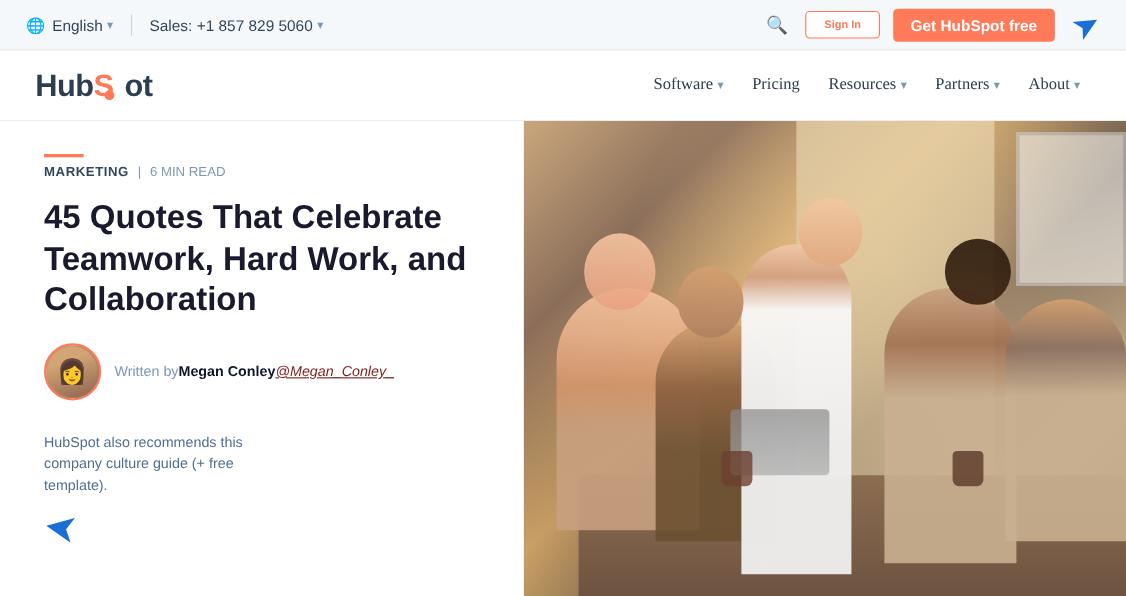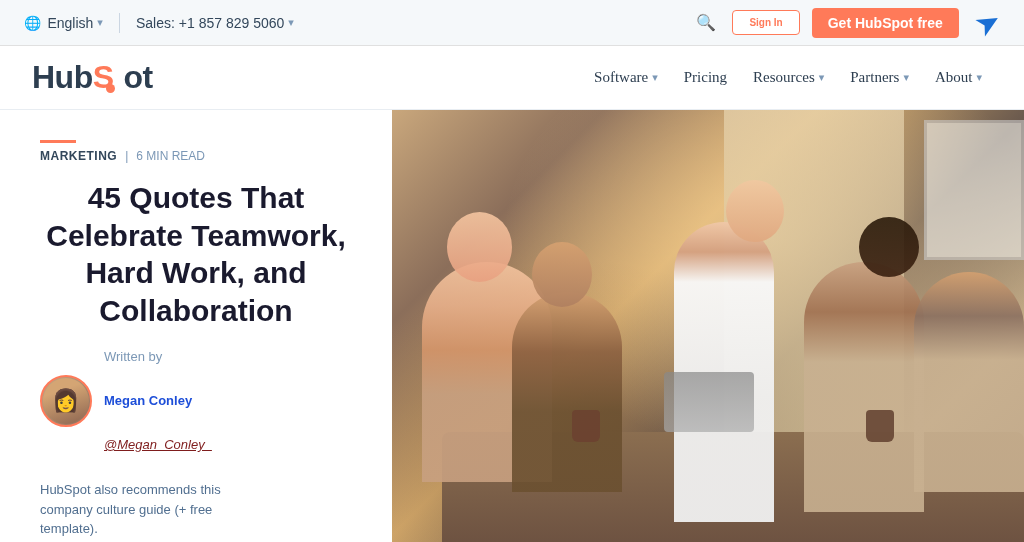--- a/index.html
+++ b/index.html
@@ -92,21 +92,21 @@
       padding: 0 32px;
       height: 64px;
       border-bottom: 1px solid #e8edf2;
       background: #fff;
     }
     .logo {
       display: flex;
       align-items: center;
     }
     .logo-text {
-      font-size: 32px;
+      font-size: 28px;
       font-weight: 700;
       color: #2d3e50;
       letter-spacing: -0.5px;
     }
     .nav-links {
       display: flex;
       align-items: center;
       gap: 6px;
     }
     .nav-item {
@@ -122,21 +122,21 @@
       font-family: Liberation Serif, serif;
     }
     .chevron { font-size: 11px; color: #7c98b6; }
 
     
     .main-content {
       display: flex;
       height: calc(542px - 46px - 64px);
     }
     .left-panel {
-      width: 392px;
+      width: 476px;
       padding: 28px 40px 32px 40px;
       display: flex;
       flex-direction: column;
       justify-content: flex-start;
     }
     .category-line {
       display: flex;
       align-items: center;
       gap: 8px;
       margin-bottom: 10px;
@@ -153,21 +153,20 @@
       color: #7c98b6;
       font-weight: 500;
     }
     .article-title {
       font-size: 30px;
       font-weight: 700;
       color: #1a1a2e;
       line-height: 1.25;
       margin-bottom: 20px;
       margin-top: 6px;
-      text-align: center;
     }
     .author-section {
       display: flex;
       align-items: center;
       gap: 12px;
       margin-bottom: 20px;
     }
     .author-avatar {
       width: 52px;
       height: 52px;
@@ -185,31 +184,30 @@
       height: 46px;
       border-radius: 50%;
       background: linear-gradient(160deg, #d4a574 30%, #8b6450 100%);
       display: flex;
       align-items: center;
       justify-content: center;
       font-size: 18px;
     }
     .author-info {
       display: flex;
-      flex-direction: column;
-      gap: 29px;
+      flex-direction: row;
     }
     .written-by {
       font-size: 13px;
       color: #7c98b6;
     }
     .author-name {
       font-size: 13px;
       font-weight: 600;
-      color: #1d4ed8;
+      color: #0f172a;
     }
     .author-handle {
       font-size: 13px;
       color: #7f1d1d;
       text-decoration: underline;
       cursor: pointer;
       font-style: italic;
     }
     .cta-section {
       margin-top: 8px;

